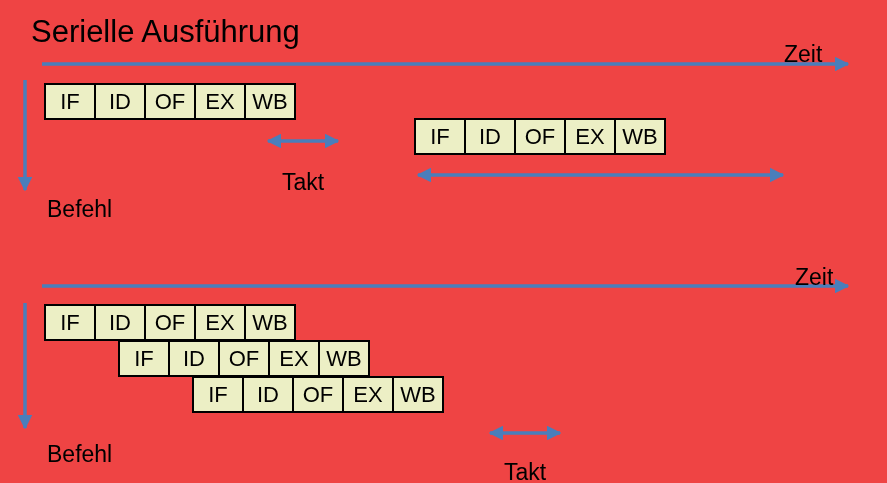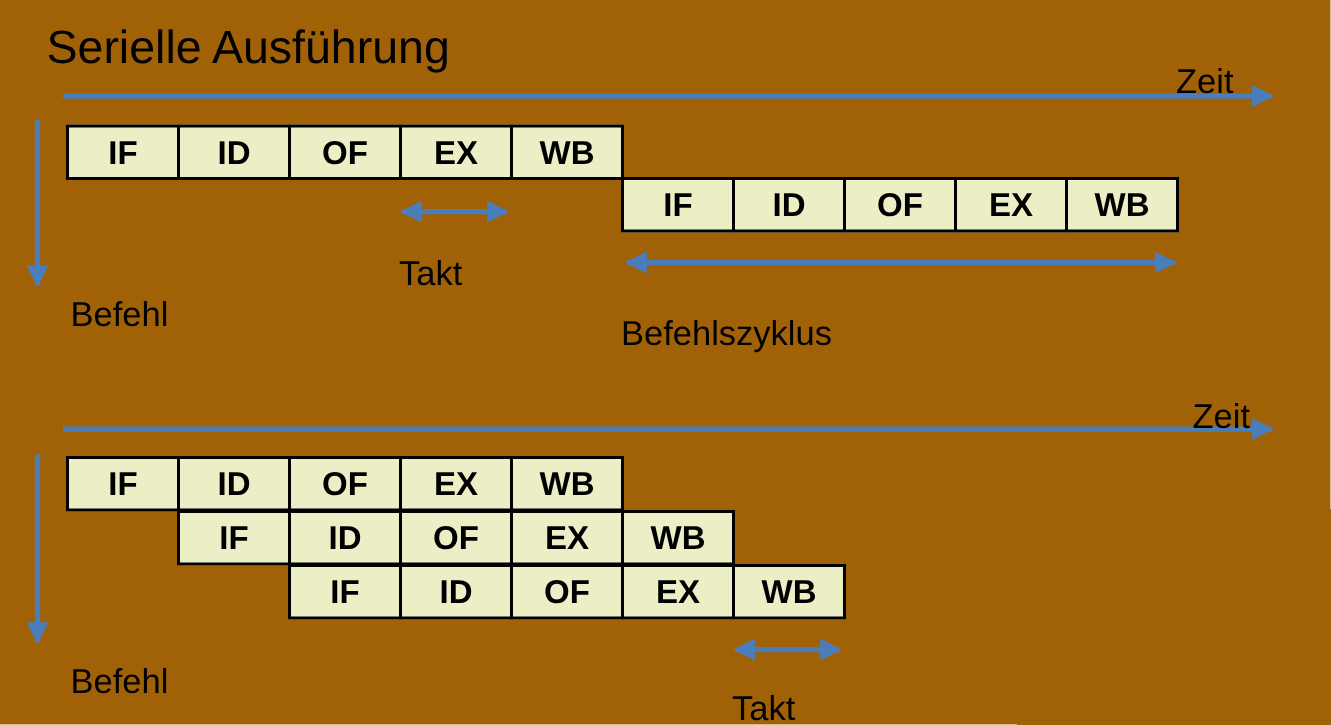--- a/index.html
+++ b/index.html
@@ -6,52 +6,51 @@
     --box-fill:#ecefc5;
     --box-border:#000000;
     --arrow:#4a7ebb;
     --text:#000000;
   }
   html,body{margin:0;padding:0;background:#ffffff;}
   .canvas{
     position:relative;
     width:887px;height:483px;
     overflow:hidden;
-    background:#a16207;
+    background:#ef4444;
     font-family:"Liberation Sans", sans-serif;
     color:var(--text);
   }
   .arrows{position:absolute;left:0;top:0;width:887px;height:483px;z-index:1;}
   .arrows line{stroke:var(--arrow);stroke-width:3.5;}
   .arrowhead{fill:var(--arrow);stroke:none;}
   .section-title{
     position:absolute;z-index:2;
     font-size:31px;line-height:1.15;
     white-space:nowrap;
   }
   .label{
     position:absolute;z-index:2;
     font-size:23px;line-height:1.1;
     white-space:nowrap;
     margin-top:18px;
   }
-  .label.centered{text-align:left;}
+  .label.centered{text-align:center;}
   .stage-row{
     position:absolute;z-index:3;
     display:flex;
   }
   .stage-box{
     box-sizing:border-box;
-    width:76px;height:37px;
+    width:52px;height:37px;
     margin-left:-2px;
     border:2px solid var(--box-border);
     background:var(--box-fill);
     display:flex;align-items:center;justify-content:center;
     font-size:22px;
-    font-weight:bold;
   }
   .stage-box:first-child{margin-left:0;}
 </style>
 </head>
 <body>
 
 <div class="canvas">
 
   <svg class="arrows" xmlns="http://www.w3.org/2000/svg">
     <defs>
@@ -90,21 +89,20 @@
     <div class="stage-box">ID</div>
     <div class="stage-box">OF</div>
     <div class="stage-box">EX</div>
     <div class="stage-box">WB</div>
   </div>
 
   <div class="label centered" style="left:266px;top:152px;width:74px">Takt</div>
 
   <div class="label" style="left:47px;top:179px">Befehl</div>
 
-  <div class="label centered" style="left:414px;top:192px;width:372px">Befehlszyklus</div>
 
 
   <div class="label" style="left:795px;top:247px">Zeit</div>
 
   <div class="stage-row" style="left:44px;top:304px">
     <div class="stage-box">IF</div>
     <div class="stage-box">ID</div>
     <div class="stage-box">OF</div>
     <div class="stage-box">EX</div>
     <div class="stage-box">WB</div>

